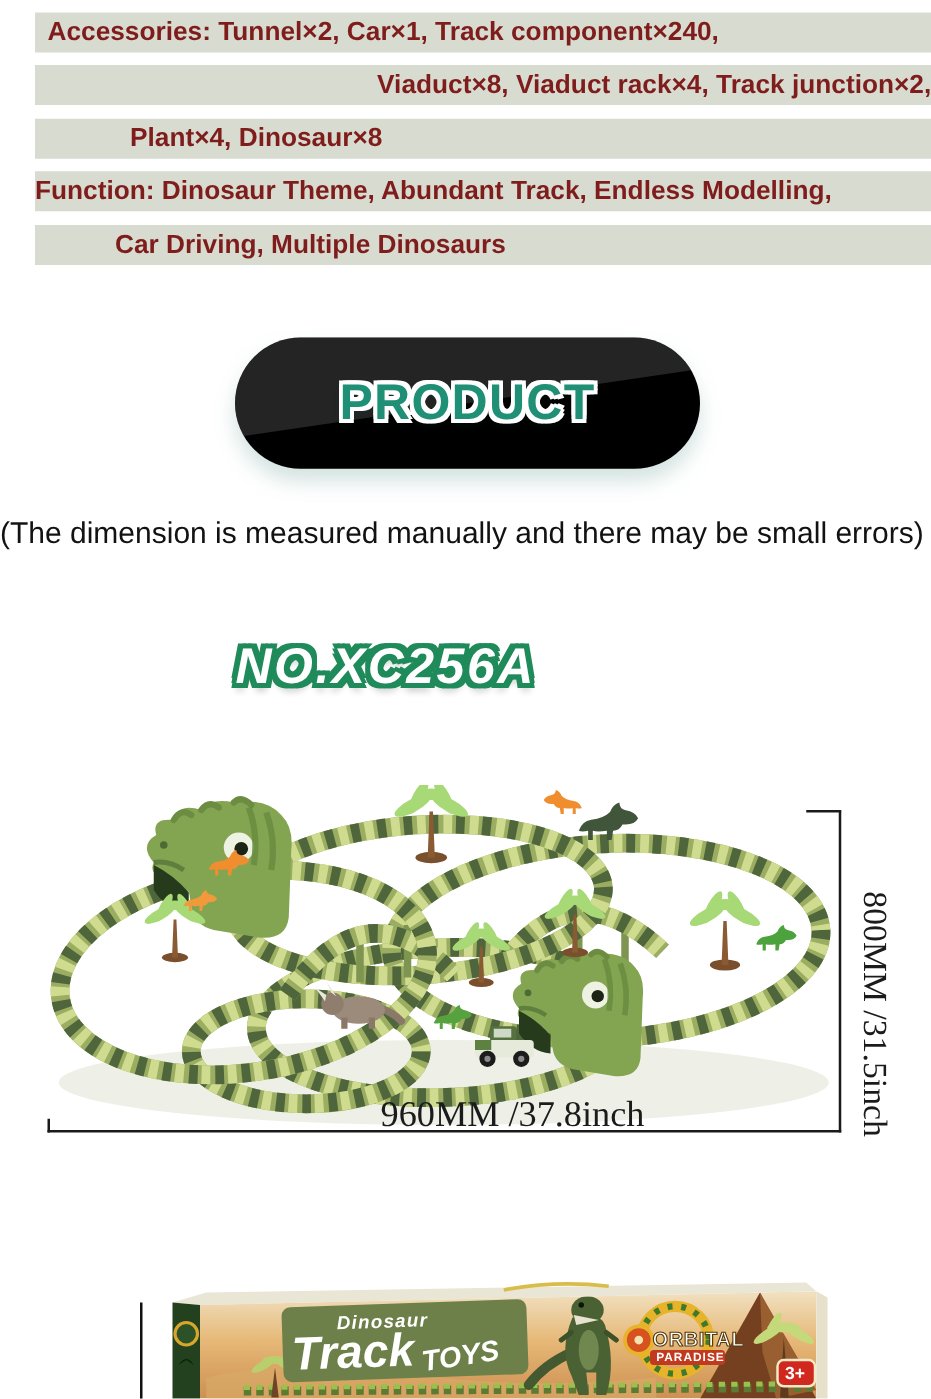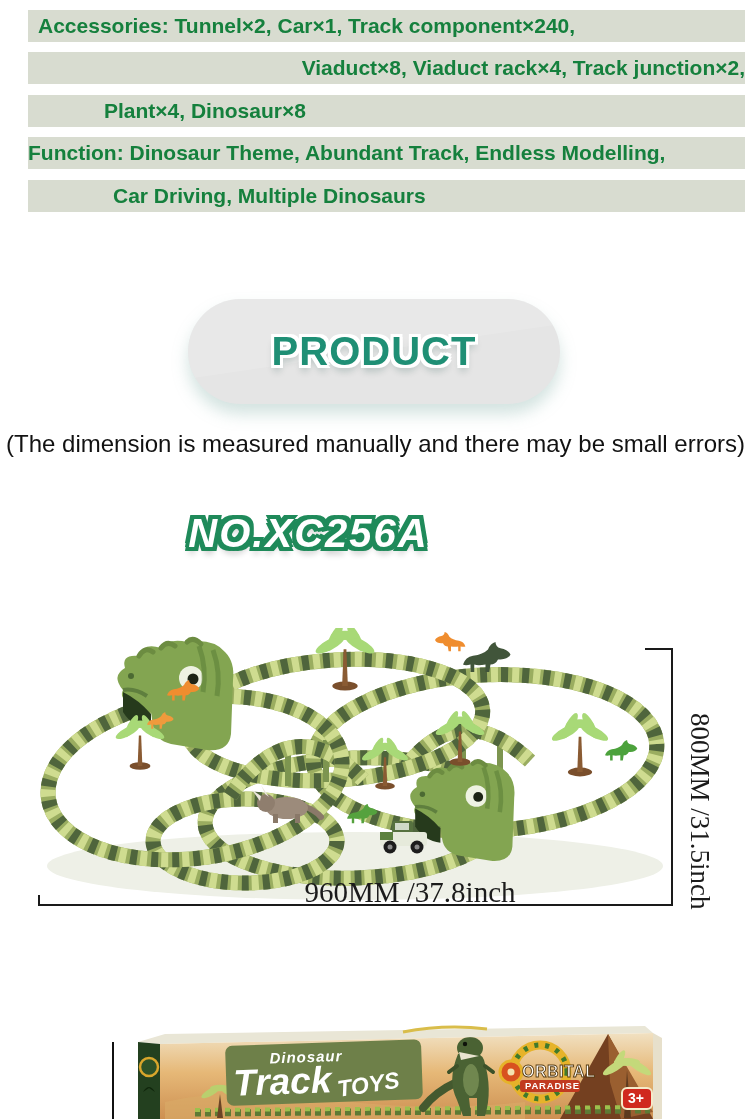--- a/index.html
+++ b/index.html
@@ -4,49 +4,49 @@
 <style>
   html,body{margin:0;padding:0;}
   body{
     width:745px;height:1119px;position:relative;background:#ffffff;
     font-family:"Liberation Sans",sans-serif;overflow:hidden;
   }
   
   .bar{
     position:absolute;left:28px;right:0;height:32px;background:#d8dcd0;
     display:flex;align-items:center;font-size:21px;font-weight:600;
-    color:#15803d;white-space:nowrap;
+    color:#7f1d1d;white-space:nowrap;
   }
   .bar-0{top:10px;padding-left:10px;}
   .bar-1{top:52px;padding-left:102px;justify-content:flex-end;}
   .bar-2{top:95px;padding-left:76px;}
   .bar-3{top:137px;}
-  .bar-4{top:180px;padding-left:85px;}
+  .bar-4{top:180px;padding-left:64px;}
   
   .pill{
-    position:absolute;left:188px;top:299px;width:372px;height:105px;
-    border-radius:53px;background:#e5e5e5;
+    position:absolute;left:188px;top:270px;width:372px;height:105px;
+    border-radius:53px;background:#000000;
     box-shadow:0 10px 16px rgba(130,175,165,.35);
     display:flex;flex-direction:row;align-items:center;justify-content:center;
     overflow:hidden;
   }
   .pill::before{
     content:"";position:absolute;inset:0;border-radius:inherit;
     background:rgba(255,255,255,.14);
     clip-path:polygon(0 0,100% 0,100% 24%,0 76%);
   }
   .pill .ln{
     position:relative;font-size:40px;font-weight:800;letter-spacing:1px;
     color:#1f8f75;line-height:1.12;
     text-shadow:-3px -3px 0 #fff,3px -3px 0 #fff,-3px 3px 0 #fff,3px 3px 0 #fff,
       0 -3px 0 #fff,0 3px 0 #fff,-3px 0 0 #fff,3px 0 0 #fff,0 6px 7px rgba(0,60,50,.25);
   }
   
   .note{
-    position:absolute;top:430px;left:0;width:745px;text-align:right;
+    position:absolute;top:413px;left:0;width:745px;text-align:left;
     font-size:24px;font-weight:500;color:#121212;
   }
   
   .model{
     position:absolute;top:511px;left:0;width:617px;text-align:center;
     font-size:40px;font-weight:800;font-style:italic;letter-spacing:2px;
     color:#ffffff;
     text-shadow:-4px -4px 0 #1f8a5a,4px -4px 0 #1f8a5a,-4px 4px 0 #1f8a5a,4px 4px 0 #1f8a5a,
       0 -4px 0 #1f8a5a,0 4px 0 #1f8a5a,-4px 0 0 #1f8a5a,4px 0 0 #1f8a5a,
       -3px -3px 0 #1f8a5a,3px 3px 0 #1f8a5a,0 7px 6px rgba(0,0,0,.22);

